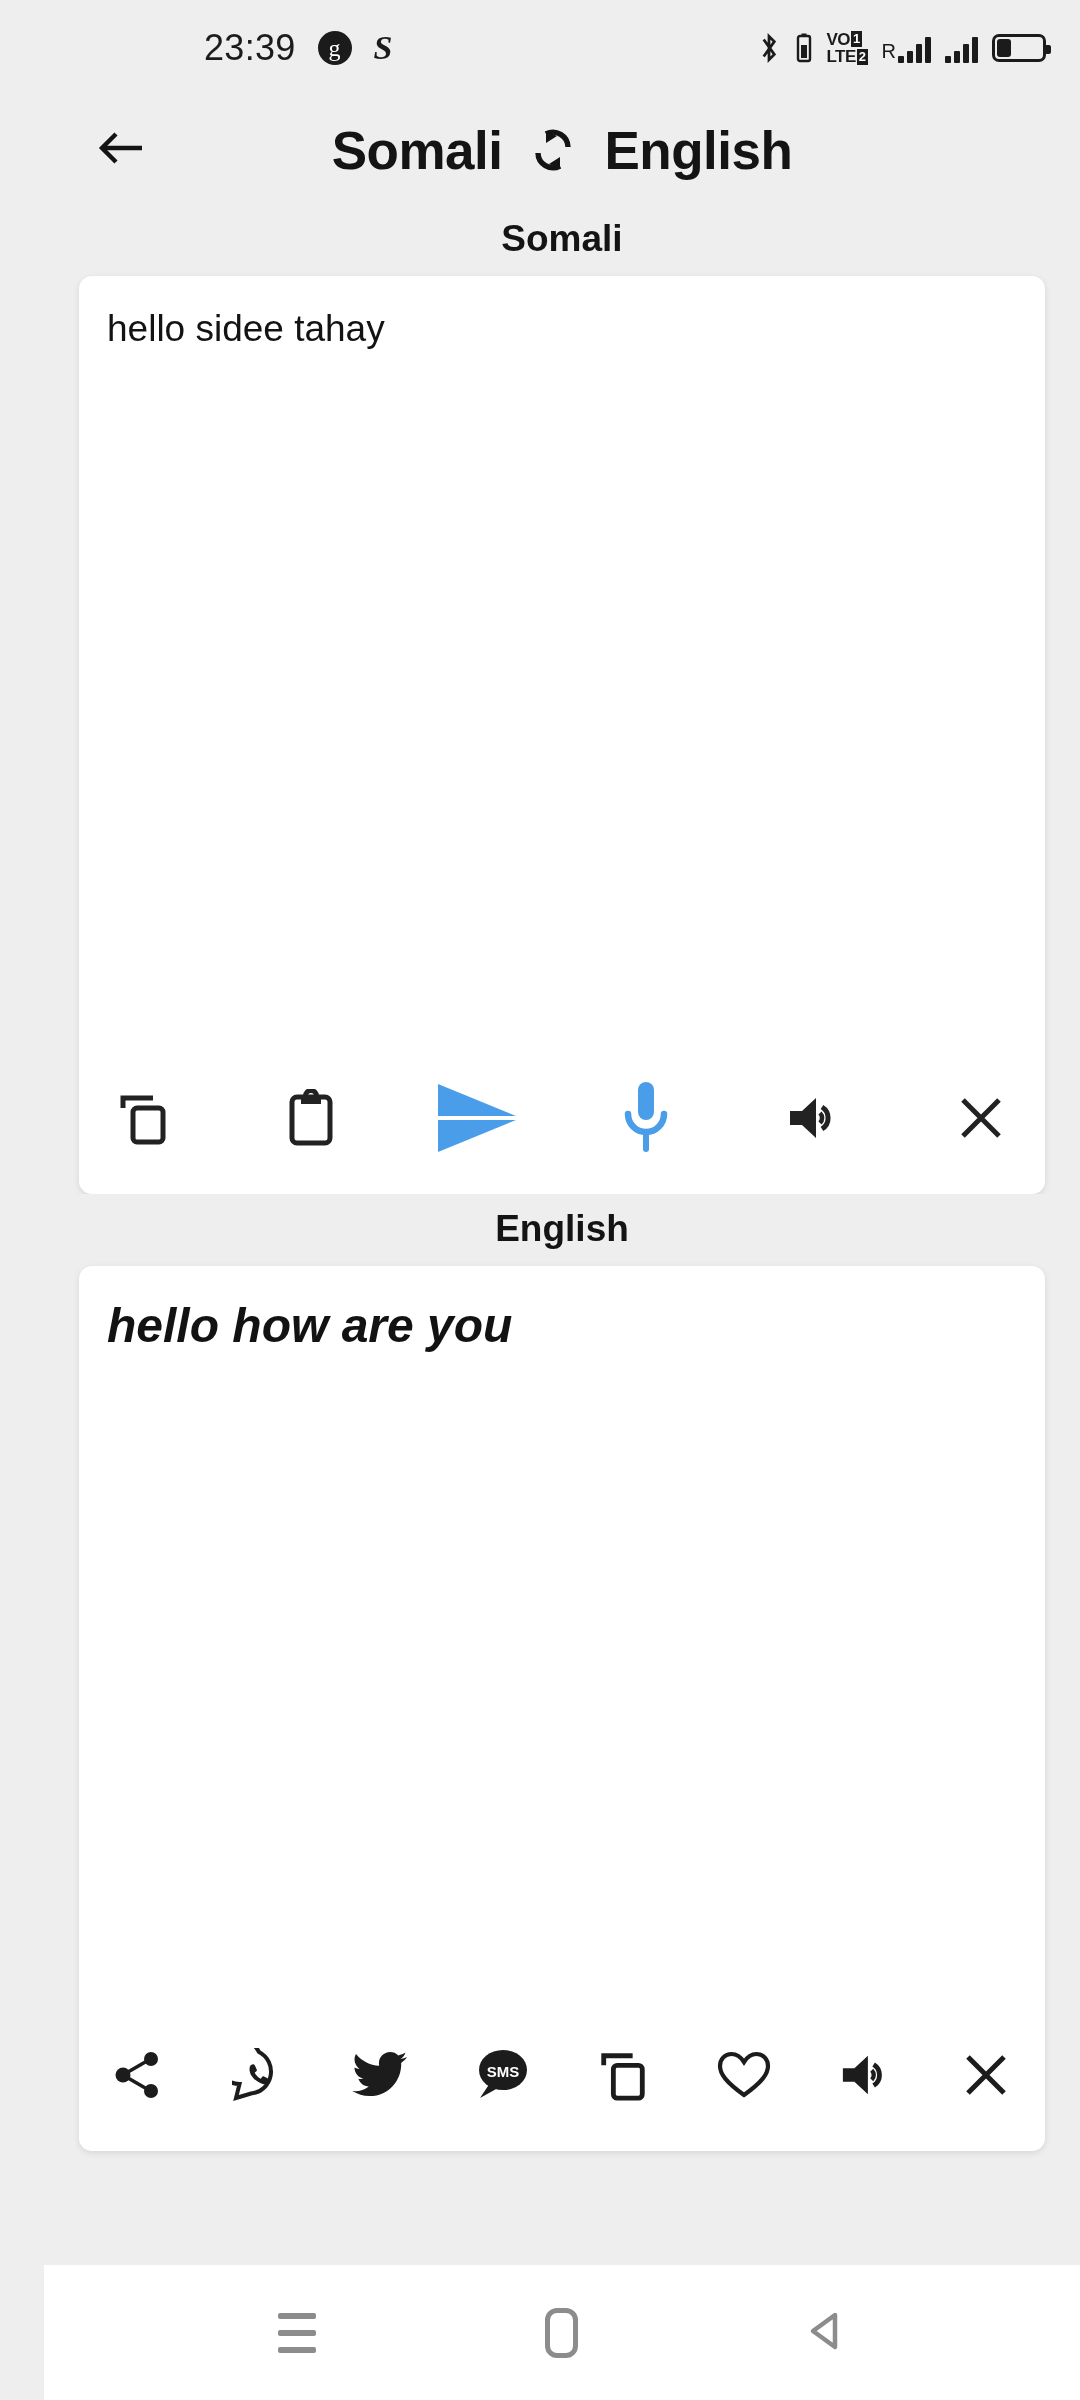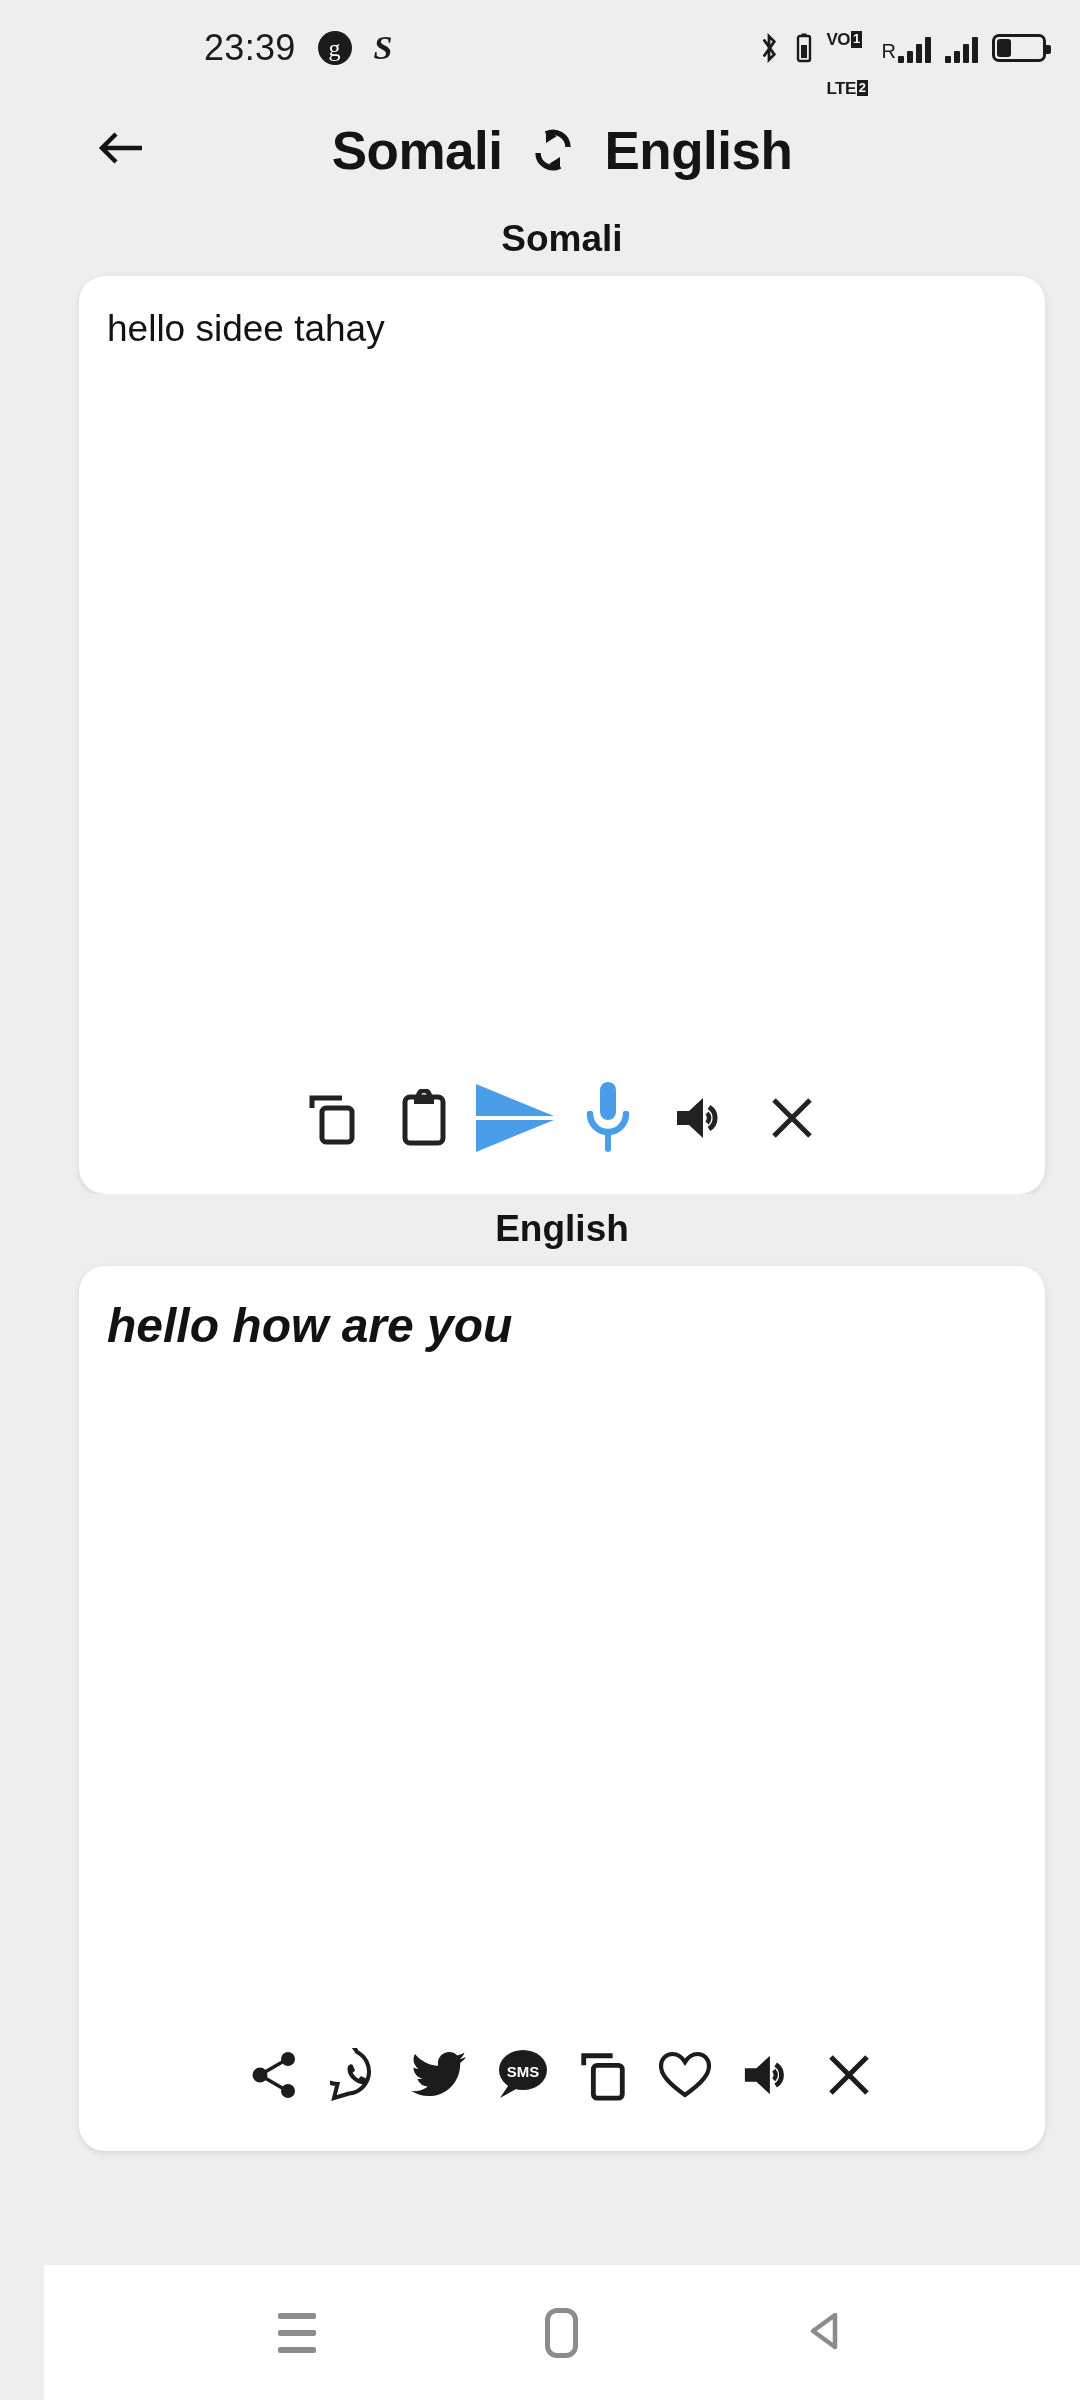--- a/index.html
+++ b/index.html
@@ -83,21 +83,21 @@
     display: flex;
     flex-direction: column;
     justify-content: center;
     line-height: 1.02;
     font-size: 17px;
     font-weight: bold;
     color: #1b1b1b;
     letter-spacing: -0.5px;
   }
   .volte-stack span { display: block; }
-  .volte-row { display: flex; gap: 1px; margin-top: 32px; }
+  .volte-row { display: flex; align-items: center; gap: 1px; }
   .sim-num {
     background: #1b1b1b;
     color: #ffffff;
     font-size: 13px;
     padding: 0 2px;
     line-height: 1.25;
   }
 
   .roam-letter {
     font-size: 20px;
@@ -197,21 +197,21 @@
     font-weight: bold;
     color: #141414;
     padding: 14px 0 16px 0;
     background: #eeeeee;
   }
 
   
   .card {
     margin: 0 35px;
     background: #ffffff;
-    border-radius: 26px;
+    border-radius: 13px;
     box-shadow: 0 2px 6px rgba(0,0,0,0.10);
     display: flex;
     flex-direction: column;
     overflow: hidden;
   }
 
   .card-source { height: 918px; }
   .card-target { height: 885px; }
 
   .text-area {
@@ -233,21 +233,21 @@
     font-style: italic;
     color: #121212;
     line-height: 1.25;
     word-wrap: break-word;
   }
 
   .toolbar {
     flex: 0 0 auto;
     display: flex;
     align-items: center;
-    justify-content: center;
+    justify-content: space-between;
     height: 150px;
     padding: 0 18px;
   }
 
   .tool-btn {
     width: 92px;
     height: 92px;
     display: flex;
     align-items: center;
     justify-content: center;

